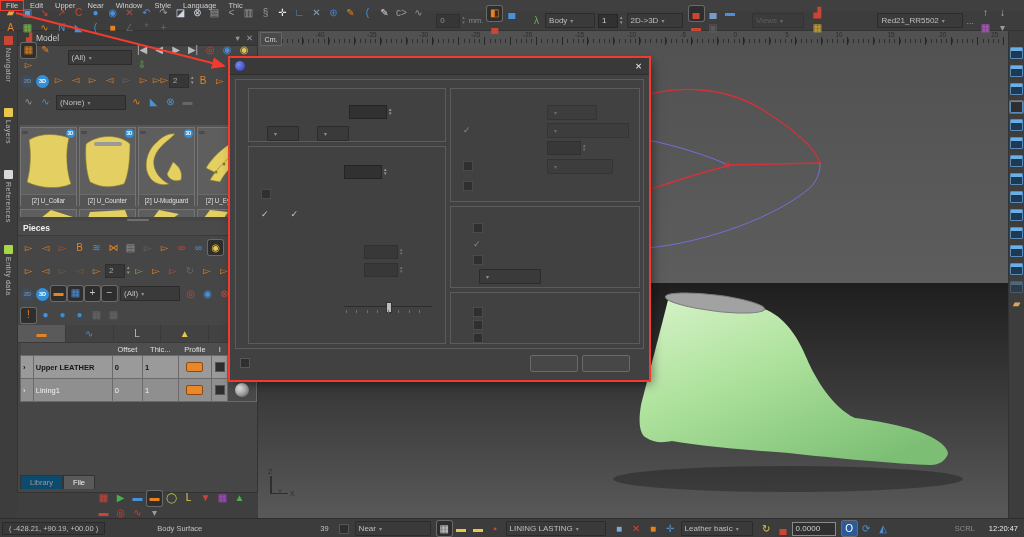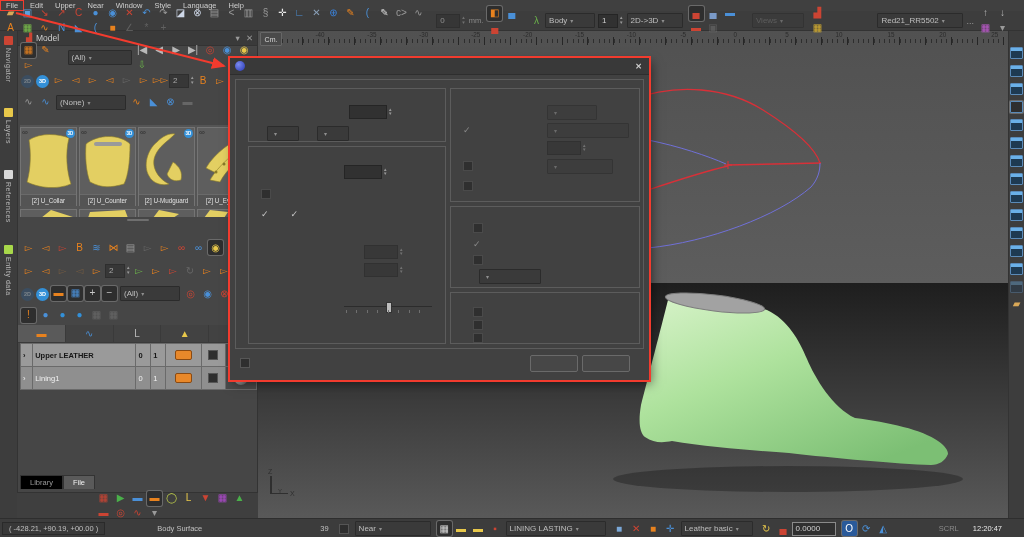--- a/index.html
+++ b/index.html
@@ -63,21 +63,21 @@
   table.mat{border-collapse:collapse;width:237px;margin-left:2px;font-size:7.5px;}
   table.mat th{background:#4e4e4e;color:#e0e0e0;font-weight:normal;height:12px;padding:0 2px;text-align:center;}
   table.mat td{height:22px;border:1px solid #6a6a6a;padding:0 2px;}
   .rowA{background:#9a9a9a;color:#161616;font-weight:bold;}
   .rowB{background:#8f8f8f;color:#f2f2f2;}
   .swatch{width:15px;height:8px;background:#e8882a;border:1px solid #8a4a12;border-radius:2px;margin:0 auto;}
   .cbx{width:8px;height:8px;background:#2e2e2e;border:1px solid #555;margin:0 auto;}
   .sphere{width:14px;height:14px;border-radius:50%;margin:0 auto;
     background:radial-gradient(circle at 35% 28%,#fafafa,#b4b4b4 45%,#5f5f5f 88%);}
   .ftabs{position:absolute;left:2px;bottom:3px;display:flex;font-size:7.5px;}
-  .ftab{padding:2px 9px;background:#000000;color:#9a9a9a;border:1px solid #333;border-bottom:none;}
+  .ftab{padding:2px 9px;background:#0c4a6e;color:#9a9a9a;border:1px solid #333;border-bottom:none;}
   .ftab.on{background:#5a5a5a;color:#f0f0f0;}
   
   .btoolbar{left:17px;top:493px;width:241px;height:25px;background:#3f3f3f;display:flex;align-items:center;
     padding-left:78px;box-sizing:border-box;z-index:4;}
   .statusbar{left:0;top:518px;width:1024px;height:19px;background:#3c3c3c;border-top:1px solid #2e2e2e;
     display:flex;align-items:center;font-size:7.5px;color:#c0c0c0;z-index:6;}
   .coordbox{background:#383838;border:1px solid #2a2a2a;padding:1px 6px;margin-left:2px;}
   
   .vp2d{left:258px;top:30px;width:750px;height:253px;background:linear-gradient(#515151,#5d5d5d);z-index:1;overflow:hidden;}
   .cmbtn{position:absolute;left:2px;top:2px;width:20px;height:12px;background:#4a4a4a;border:1px solid #666;
@@ -187,21 +187,21 @@
   </div>
 
   <div class="abs menubar">
     <span class="mi mi-file">File</span>
     <span class="mi">Edit</span>
     <span class="mi">Upper</span>
     <span class="mi">Near</span>
     <span class="mi">Window</span>
     <span class="mi">Style</span>
     <span class="mi">Language</span>
-    <span class="mi">Help</span>
+    <span class="mi">Thic</span>
   </div>
 
   <div class="abs toolbar-top">
     <span><span class="ic" style="color: rgb(217, 168, 87);">▰</span><span class="ic" style="color: rgb(90, 160, 224);">▣</span><span class="ic" style="color: rgb(204, 68, 51);">↘</span><span class="ic" style="color: rgb(204, 68, 51);">↗</span><span class="ic" style="color: rgb(204, 68, 51);">C</span><span class="ic" style="color: rgb(74, 144, 216);">●</span><span class="ic" style="color: rgb(74, 144, 216);">◉</span><span class="ic" style="color: rgb(204, 68, 51);">✕</span><span class="ic" style="color: rgb(74, 144, 216);">↶</span><span class="ic" style="color: rgb(154, 154, 154);">↷</span><span class="ic" style="color: rgb(207, 216, 232);">◪</span><span class="ic" style="color: rgb(207, 216, 232);">⊗</span><span class="ic" style="color: rgb(154, 154, 154);">▤</span><span class="ic" style="color: rgb(154, 154, 154);">&lt;</span><span class="ic" style="color: rgb(154, 154, 154);">▥</span><span class="ic" style="color: rgb(154, 154, 154);">§</span><span class="ic" style="color: rgb(232, 232, 232);">✛</span><span class="ic" style="color: rgb(74, 144, 216);">∟</span><span class="ic" style="color: rgb(138, 160, 184);">✕</span><span class="ic" style="color: rgb(58, 128, 216);">⊕</span><span class="ic" style="color: rgb(232, 130, 30);">✎</span><span class="ic" style="color: rgb(74, 144, 216);">(</span><span class="ic" style="color: rgb(216, 216, 216);">✎</span><span class="ic" style="color: rgb(154, 154, 154);">c&gt;</span><span class="ic" style="color: rgb(154, 154, 154);">∿</span><span class="ic" style="color: rgb(232, 130, 30);">A</span><span class="ic" style="color: rgb(122, 192, 74);">▦</span><span class="ic" style="color: rgb(232, 130, 30);">∿</span><span class="ic" style="color: rgb(74, 144, 216);">N</span><span class="ic" style="color: rgb(74, 144, 216);">◣</span><span class="ic" style="color: rgb(74, 144, 216);">(</span><span class="ic" style="color: rgb(232, 130, 30);">■</span><span class="ic dim" style="color: rgb(154, 154, 154);">∠</span><span class="ic dim" style="color: rgb(154, 154, 154);">*</span><span class="ic dim" style="color: rgb(154, 154, 154);">+</span></span>
     <span class="sep"></span>
     <span class="inp" style="width:16px;opacity:.55;">0</span>
     <span class="spn spnd"></span>
     <span style="color:#8a8a8a;font-size:7.5px;margin:0 3px;">mm.</span>
     <span><span class="ic sel" style="color: rgb(232, 130, 30);">◧</span><span class="ic" style="color: rgb(74, 144, 216);">▄</span><span class="ic" style="color: rgb(204, 68, 51);">▄</span></span>
     <span class="sep"></span>
@@ -326,20 +326,21 @@
             <path d="M20,0 L40,4 L34,8 L14,8 Z" fill="#e3cf62"></path>
           </svg></div>
       <div class="tcell" style="left:177px;top:84px;"><svg width="55" height="8">
             <path d="M12,0 L30,2 L26,8 L6,8 Z" fill="#e3cf62"></path>
           </svg></div>
     </div>
 
     <div class="abs handle" style="left:0;top:187px;width:239px;">
         <div></div>
       </div>
+    <div class="abs p-sub" style="left:0;top:190px;width:239px;">Pieces</div>
 
     <div class="abs" style="left:0;top:205px;width:239px;">
       <div class="prow">
           <span><span class="ic" style="color: rgb(232, 130, 30);">▻</span><span class="ic" style="color: rgb(232, 130, 30);">◅</span><span class="ic" style="color: rgb(204, 68, 51);">▻</span><span class="ic" style="color: rgb(232, 130, 30);">B</span><span class="ic" style="color: rgb(74, 144, 216);">≋</span><span class="ic" style="color: rgb(232, 130, 30);">⋈</span><span class="ic" style="color: rgb(154, 154, 154);">▤</span><span class="ic dim" style="color: rgb(154, 154, 154);">▻</span><span class="ic" style="color: rgb(232, 130, 30);">▻</span><span class="ic" style="color: rgb(204, 68, 51);">∞</span><span class="ic" style="color: rgb(74, 144, 216);">∞</span><span class="ic sel" style="color: rgb(232, 200, 74);">◉</span><span class="ic" style="color: rgb(232, 130, 30);">▻</span></span>
         </div>
       <div class="prow">
         <span><span class="ic" style="color: rgb(232, 130, 30);">▻</span><span class="ic" style="color: rgb(232, 130, 30);">◅</span><span class="ic dim" style="color: rgb(184, 122, 58);">▻</span><span class="ic dim" style="color: rgb(184, 122, 58);">◅</span><span class="ic" style="color: rgb(232, 130, 30);">▻</span></span>
         <span class="inp" style="width:12px;opacity:.7;">2</span>
         <span class="spn"></span>
         <span><span class="ic" style="color: rgb(106, 176, 74);">▻</span><span class="ic" style="color: rgb(232, 130, 30);">▻</span><span class="ic" style="color: rgb(204, 68, 51);">▻</span><span class="ic dim" style="color: rgb(154, 154, 154);">↻</span><span class="ic" style="color: rgb(232, 130, 30);">▻</span><span class="ic" style="color: rgb(232, 130, 30);">▻</span></span>
@@ -367,20 +368,29 @@
         <div class="ptab">
             <span class="ic" style="color:#e8c84a;">▲</span>
           </div>
         <div class="ptab">
             <span class="ic" style="color:#e85a5a;">∷</span>
           </div>
       </div>
 
       <table class="mat">
         <tbody>
+            <tr>
+          <th style="width:10px;"></th>
+              <th style="width:84px;"></th>
+          <th style="width:28px;">Offset</th>
+          <th style="width:34px;">Thic...</th>
+          <th style="width:32px;">Profile</th>
+          <th style="width:12px;">I</th>
+          <th style="width:27px;"></th>
+        </tr>
         <tr class="rowA">
           <td>›</td>
           <td>Upper LEATHER</td>
           <td>0</td>
           <td>1</td>
           <td>
                 <div class="swatch"></div>
               </td>
           <td>
                 <div class="cbx"></div>
@@ -455,21 +465,21 @@
     <span><span class="ic" style="color: rgb(122, 168, 216);">■</span><span class="ic" style="color: rgb(204, 68, 51);">✕</span><span class="ic" style="color: rgb(232, 130, 30);">■</span><span class="ic" style="color: rgb(74, 144, 216);">✛</span></span>
     <span class="dd" style="width:64px;margin-left:2px;">
         <span>Leather basic</span>
       </span>
     <span class="sep"></span>
     <span><span class="ic" style="color: rgb(232, 200, 74);">↻</span><span class="ic" style="color: rgb(204, 68, 51);">▄</span></span>
     <span class="inp" style="width:36px;border-color:#8a8a8a;background:#303030;">0.0000</span>
     <span class="sep"></span>
     <span><span class="ic sel" style="color: rgb(255, 255, 255); background: rgb(42, 90, 154);">O</span><span class="ic" style="color: rgb(74, 144, 216);">⟳</span><span class="ic" style="color: rgb(74, 144, 216);">◭</span></span>
     <span style="margin-left:auto;color:#8a8a8a;">SCRL</span>
-    <span style="margin:0 22px 0 14px;color:#e8e8e8;">12:20:47</span>
+    <span style="margin:0 6px 0 14px;color:#e8e8e8;">12:20:47</span>
   </div>
 
   <div class="abs dialog">
     <div class="d-title">
       <span class="d-ico"></span>
       <span></span>
       <span class="d-close">✕</span>
     </div>
     <div class="d-inner">
 

